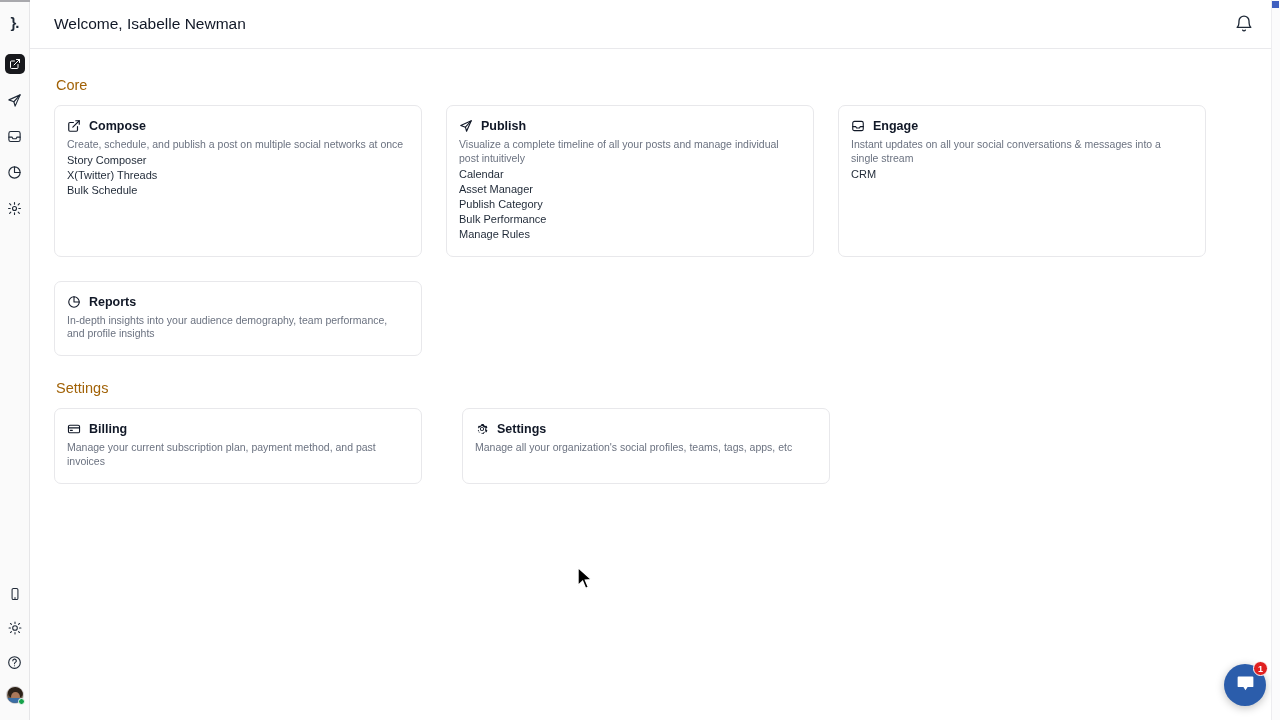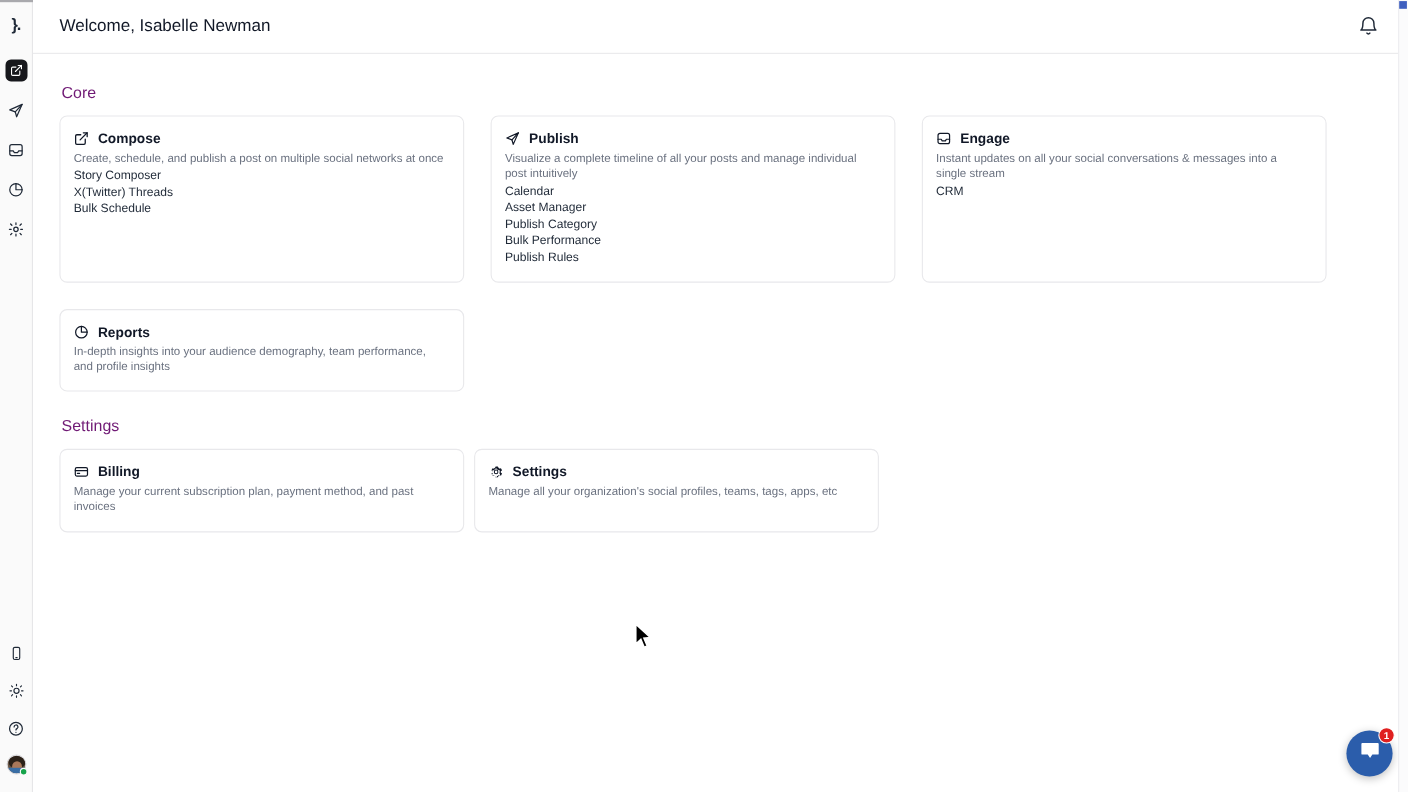--- a/index.html
+++ b/index.html
@@ -56,21 +56,21 @@
   .topbar {
     height: 49px; border-bottom: 1px solid #e9e9ec;
     display: flex; align-items: center; justify-content: space-between;
     padding: 0 26px 0 24px;
   }
   .page-title { font-size: 15.5px; font-weight: 400; color: #111827; }
   .bell { width: 20px; height: 20px; cursor: pointer; color: #1f2937; }
 
   .content { padding: 28px 24px 0 24px; }
   .section-title {
-    font-size: 14.5px; color: #701a75; font-weight: 400;
+    font-size: 14.5px; color: #a16207; font-weight: 400;
     margin: 0 0 12px 2px;
   }
   .grid {
     display: grid;
     grid-template-columns: 368px 368px 368px;
     column-gap: 24px; row-gap: 0;
   }
   .card {
     border: 1px solid #e8e8eb; border-radius: 7px;
     background: #fff; padding: 13px 13px 13px 12px;
@@ -80,21 +80,21 @@
   .card-head { display: flex; align-items: center; gap: 8px; margin-bottom: 5px; }
   .card-icon { width: 14px; height: 14px; color: #111827; display: flex; align-items: center; justify-content: center; }
   .card-title { font-size: 12.5px; font-weight: 700; color: #111827; }
   .card-desc { font-size: 10.5px; line-height: 1.32; color: #6b7280; margin-bottom: 1px; max-width: 340px; }
   .card-links { margin-top: 1px; }
   .card-link {
     font-size: 11px; line-height: 1.38; color: #1f2937;
     cursor: pointer; display: block; width: max-content;
   }
 
-  .row-two { display: grid; grid-template-columns: 368px 368px; column-gap: 9px; }
+  .row-two { display: grid; grid-template-columns: 368px 368px; column-gap: 40px; }
 
   
   .chat-widget {
     position: absolute; right: 14px; bottom: 14px;
     width: 42px; height: 42px; border-radius: 50%;
     background: #2b5dab; cursor: pointer;
     display: flex; align-items: center; justify-content: center;
     box-shadow: 0 2px 8px rgba(0,0,0,.25);
   }
   .chat-badge {
@@ -258,21 +258,21 @@
               </svg>
             </span>
             <span class="card-title">Publish</span>
           </div>
           <div class="card-desc">Visualize a complete timeline of all your posts and manage individual post intuitively</div>
           <div class="card-links">
             <a class="card-link">Calendar</a>
             <a class="card-link">Asset Manager</a>
             <a class="card-link">Publish Category</a>
             <a class="card-link">Bulk Performance</a>
-            <a class="card-link">Publish Rules</a>
+            <a class="card-link">Manage Rules</a>
           </div>
         </div>
 
         <div class="card tall">
           <div class="card-head">
             <span class="card-icon">
               <svg width="14" height="14" viewBox="0 0 24 24" fill="none" stroke="currentColor" stroke-width="1.9" stroke-linecap="round" stroke-linejoin="round">
                 <rect x="3" y="4" width="18" height="16" rx="3"></rect>
                 <path d="M3 13h5l1.5 2.5h5L16 13h5"></path>
               </svg>

